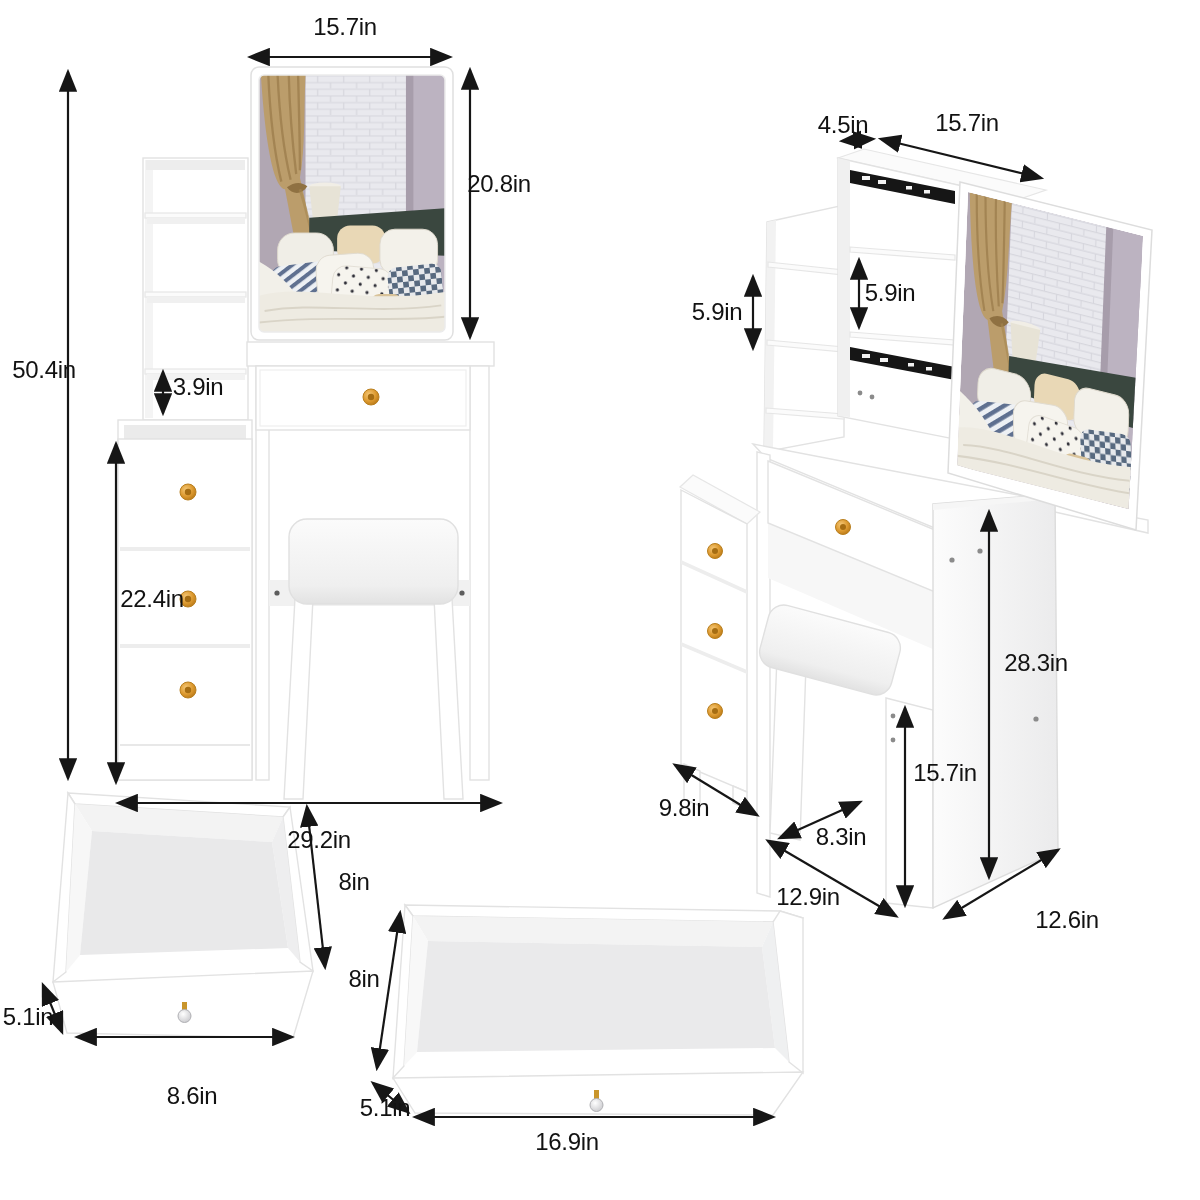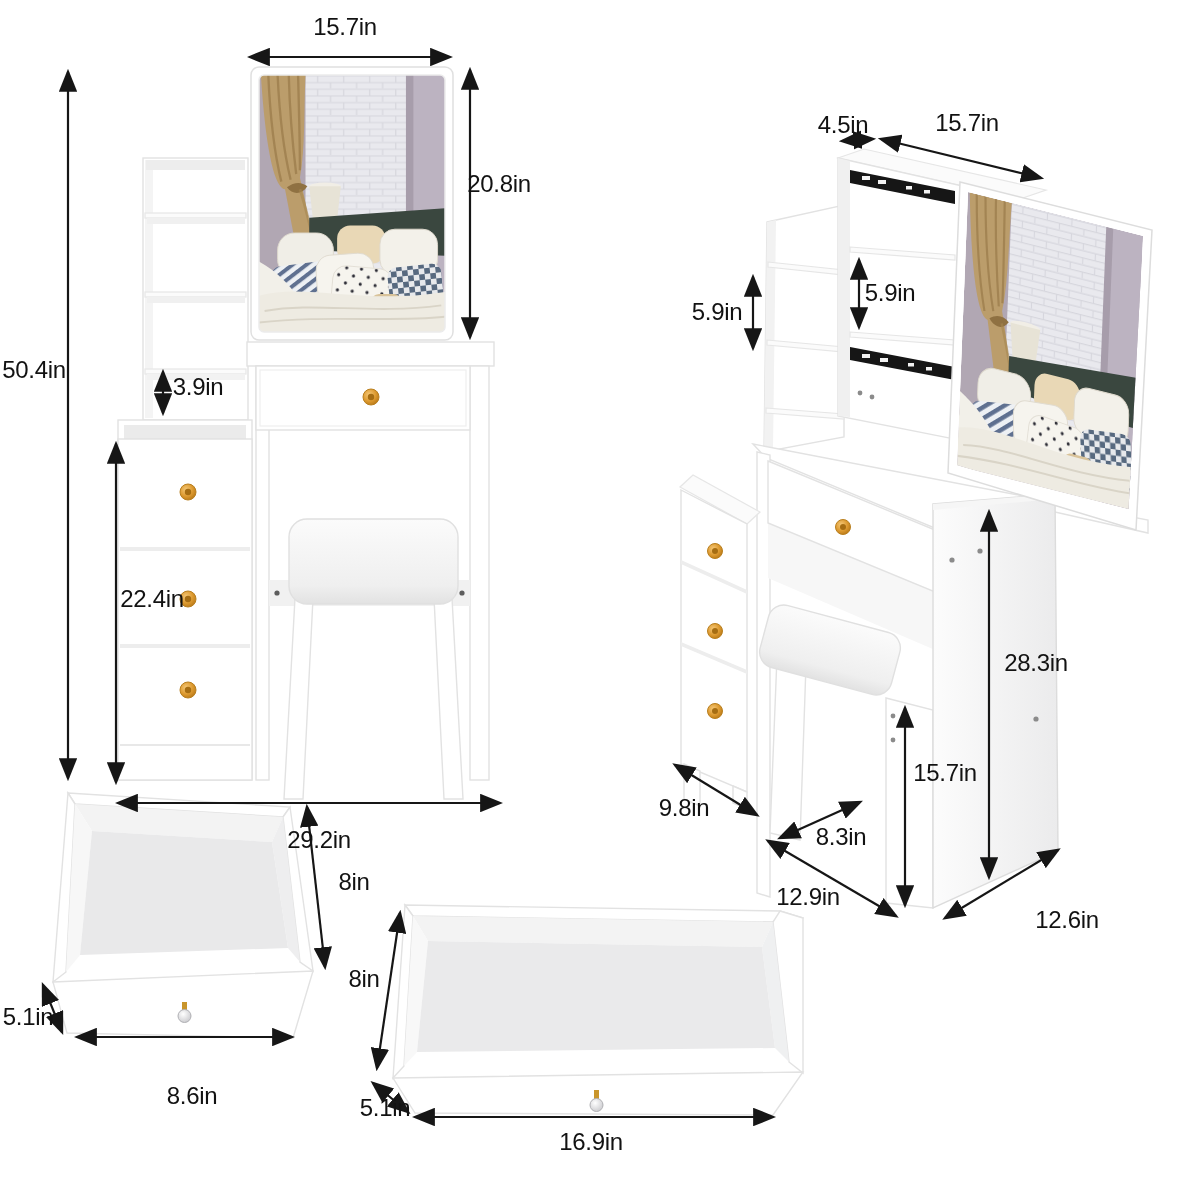--- a/index.html
+++ b/index.html
@@ -313,21 +313,21 @@
     <line class="dim" x1="400" y1="913" x2="377" y2="1068" marker-start="url(#arr)" marker-end="url(#arr)"></line>
     <line class="dim" x1="373" y1="1083" x2="408" y2="1112" marker-start="url(#arr)" marker-end="url(#arr)"></line>
     <line class="dim" x1="415" y1="1117" x2="773" y2="1117" marker-start="url(#arr)" marker-end="url(#arr)"></line>
   </g>
 </svg>
 
 <div>
 
   <div class="dim-label" style="left:345px;top:27px">15.7in</div>
   <div class="dim-label" style="left:499px;top:184px">20.8in</div>
-  <div class="dim-label" style="left:34px;top:370px">50.4in</div>
+  <div class="dim-label" style="left:44px;top:370px">50.4in</div>
   <div class="dim-label" style="left:198px;top:387px">3.9in</div>
   <div class="dim-label" style="left:152px;top:599px">22.4in</div>
   <div class="dim-label" style="left:319px;top:840px">29.2in</div>
 
   <div class="dim-label" style="left:843px;top:125px">4.5in</div>
   <div class="dim-label" style="left:967px;top:123px">15.7in</div>
   <div class="dim-label" style="left:717px;top:312px">5.9in</div>
   <div class="dim-label" style="left:890px;top:293px">5.9in</div>
   <div class="dim-label" style="left:1036px;top:663px">28.3in</div>
   <div class="dim-label" style="left:945px;top:773px">15.7in</div>
@@ -335,16 +335,16 @@
   <div class="dim-label" style="left:841px;top:837px">8.3in</div>
   <div class="dim-label" style="left:808px;top:897px">12.9in</div>
   <div class="dim-label" style="left:1067px;top:920px">12.6in</div>
 
   <div class="dim-label" style="left:354px;top:882px">8in</div>
   <div class="dim-label" style="left:28px;top:1017px">5.1in</div>
   <div class="dim-label" style="left:192px;top:1096px">8.6in</div>
 
   <div class="dim-label" style="left:364px;top:979px">8in</div>
   <div class="dim-label" style="left:385px;top:1108px">5.1in</div>
-  <div class="dim-label" style="left:591px;top:1142px">16.9in</div>
+  <div class="dim-label" style="left:567px;top:1142px">16.9in</div>
 </div>
 
 </div>
 
 </body></html>

